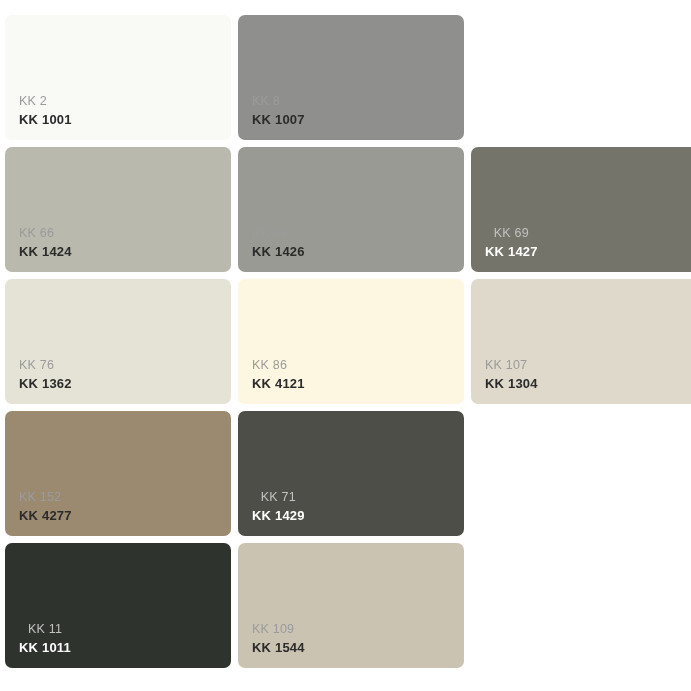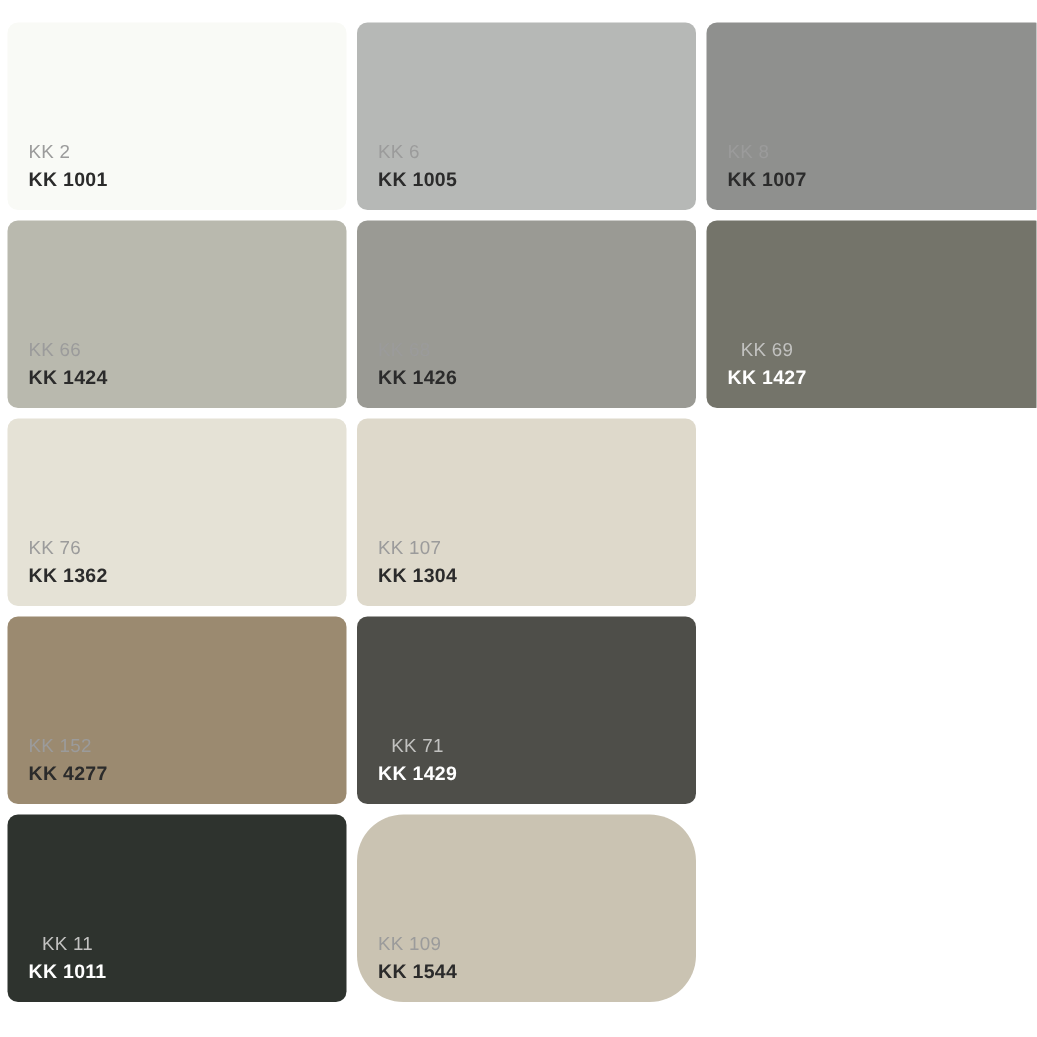--- a/index.html
+++ b/index.html
@@ -70,26 +70,20 @@
 <body>
 
 <div id="palette-grid">
     <div class="swatch-row">
       <div class="swatch" style="background: rgb(249, 250, 246);">
         <div class="swatch-labels">
           <div class="swatch-code">KK 2</div>
           <div class="swatch-name">KK 1001</div>
         </div>
       </div>
-      <div class="swatch" style="background: rgb(182, 184, 182);">
-        <div class="swatch-labels">
-          <div class="swatch-code">KK 6</div>
-          <div class="swatch-name">KK 1005</div>
-        </div>
-      </div>
       <div class="swatch" style="background: rgb(143, 144, 142);">
         <div class="swatch-labels">
           <div class="swatch-code">KK 8</div>
           <div class="swatch-name">KK 1007</div>
         </div>
       </div>
     </div>
     <div class="swatch-row">
       <div class="swatch" style="background: rgb(185, 185, 174);">
         <div class="swatch-labels">
@@ -110,20 +104,26 @@
         </div>
       </div>
     </div>
     <div class="swatch-row">
       <div class="swatch" style="background: rgb(229, 226, 214);">
         <div class="swatch-labels">
           <div class="swatch-code">KK 76</div>
           <div class="swatch-name">KK 1362</div>
         </div>
       </div>
+      <div class="swatch" style="background: rgb(253, 246, 224);">
+        <div class="swatch-labels">
+          <div class="swatch-code">KK 86</div>
+          <div class="swatch-name">KK 4121</div>
+        </div>
+      </div>
       <div class="swatch" style="background: rgb(222, 217, 203);">
         <div class="swatch-labels">
           <div class="swatch-code">KK 107</div>
           <div class="swatch-name">KK 1304</div>
         </div>
       </div>
     </div>
     <div class="swatch-row">
       <div class="swatch" style="background: rgb(155, 138, 112);">
         <div class="swatch-labels">
@@ -138,20 +138,20 @@
         </div>
       </div>
     </div>
     <div class="swatch-row">
       <div class="swatch on-dark" style="background: rgb(46, 51, 46);">
         <div class="swatch-labels">
           <div class="swatch-code">KK 11</div>
           <div class="swatch-name">KK 1011</div>
         </div>
       </div>
-      <div class="swatch" style="background: rgb(202, 195, 178); border-radius: 31px;">
+      <div class="swatch" style="background: rgb(202, 195, 178);">
         <div class="swatch-labels">
           <div class="swatch-code">KK 109</div>
           <div class="swatch-name">KK 1544</div>
         </div>
       </div>
     </div>
   </div>
 
 </body></html>

